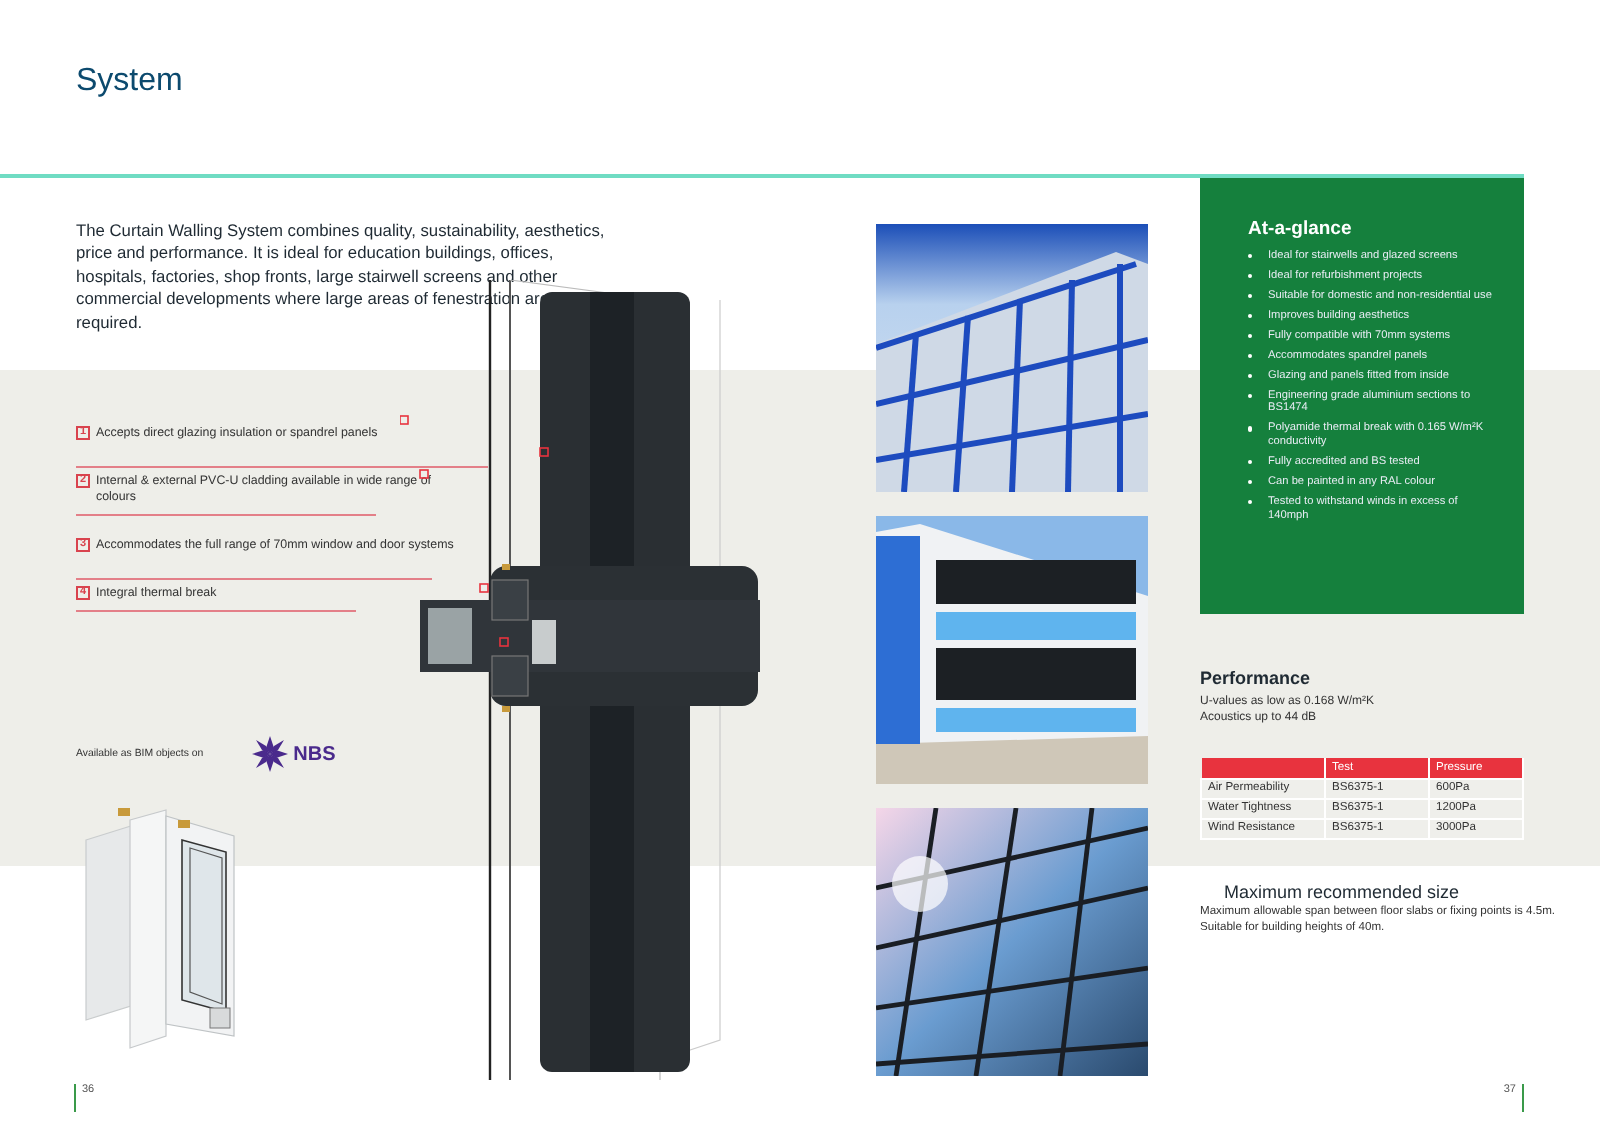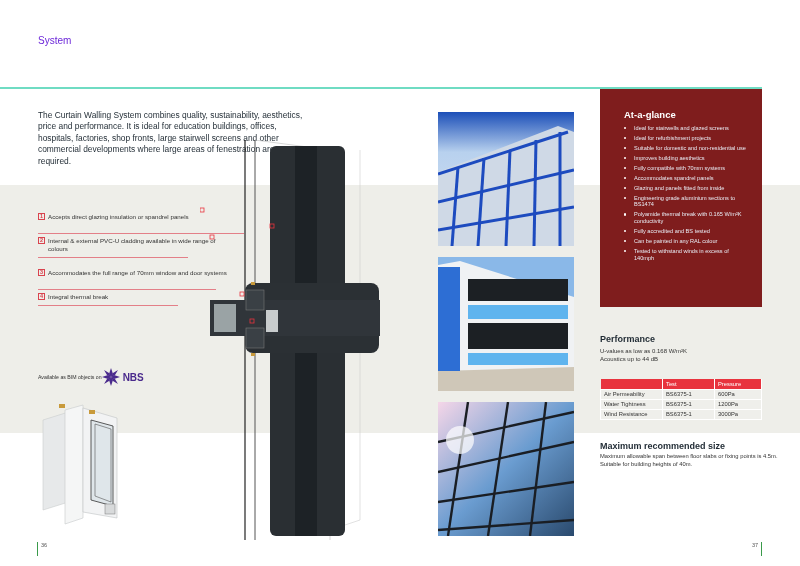--- a/index.html
+++ b/index.html
@@ -4,56 +4,56 @@
 <style>
   * { box-sizing: border-box; margin: 0; padding: 0; }
   html, body { width: 800px; height: 566px; overflow: hidden; background: #ffffff; }
   body { position: relative; font-family: "Liberation Sans", sans-serif; color: #1f2a33; }
 
   .band { position: absolute; left: 0; top: 185px; width: 800px; height: 248px; background: #eeeee9; }
   .teal-line { position: absolute; left: 0; top: 87px; width: 762px; height: 2px; background: #6fdcc3; }
 
   .title { position: absolute; left: 38px; top: 32px; }
   .title .t1 { font-size: 15px; font-weight: bold; color: #1f2a33; line-height: 17px; }
-  .title .t2 { font-size: 10px; color: #6d28d9; line-height: 17px; }
+  .title .t2 { font-size: 16px; color: #0c4a6e; line-height: 17px; }
 
   .intro { position: absolute; left: 38px; top: 110px; width: 270px; font-size: 8.4px; line-height: 11.4px; color: #1f2a33; }
 
   .features { position: absolute; left: 38px; top: 213px; width: 190px; }
   .feature { position: relative; margin-bottom: 8px; font-size: 6.2px; line-height: 8px; color: #333; padding-left: 10px; }
   .feature .num { position: absolute; left: 0; top: 0; width: 7px; height: 7px; border: 1px solid #d9434e; color: #d9434e; font-size: 5.5px; line-height: 5px; text-align: center; font-weight: bold; }
   .feature .line { position: absolute; left: 0; height: 1px; background: #e37f88; }
 
-  .nbs { position: absolute; left: 38px; top: 368px; display: flex; align-items: center; gap: 0; }
+  .nbs { position: absolute; left: 38px; top: 368px; display: flex; align-items: center; gap: 24px; }
   .nbs .lbl { font-size: 5.2px; color: #333; }
   .nbs .logo { display: flex; align-items: center; gap: 3px; }
   .nbs .logo-text { font-size: 10px; font-weight: bold; color: #4a2a8c; }
 
   .window-img { position: absolute; left: 35px; top: 400px; width: 110px; height: 130px; }
 
   .profile { position: absolute; left: 200px; top: 140px; width: 180px; height: 400px; }
 
   .photos { position: absolute; left: 438px; top: 112px; width: 136px; }
   .photo { width: 136px; height: 134px; margin-bottom: 7px; position: relative; overflow: hidden; }
 
-  .glance { position: absolute; left: 600px; top: 89px; width: 162px; height: 218px; background: #7f1d1d; padding: 20px 12px 0 24px; color: #fff; }
+  .glance { position: absolute; left: 600px; top: 89px; width: 162px; height: 218px; background: #15803d; padding: 20px 12px 0 24px; color: #fff; }
   .glance h3 { font-size: 9.5px; font-weight: bold; margin-bottom: 5px; }
   .glance ul { list-style: none; }
   .glance li { position: relative; padding-left: 10px; font-size: 5.6px; line-height: 6.6px; margin-bottom: 3.4px; color: #e8ecf4; }
   .glance li::before { content: ""; position: absolute; left: 0; top: 2px; width: 2.4px; height: 2.4px; background: #fff; border-radius: 50%; }
 
   .perf { position: absolute; left: 600px; top: 334px; width: 170px; }
   .perf h3 { font-size: 9px; font-weight: bold; margin-bottom: 4px; color: #1f2a33; }
   .perf .desc { font-size: 6px; line-height: 7.5px; color: #333; }
   .perf table { margin-top: 16px; width: 162px; border-collapse: collapse; font-size: 5.8px; }
   .perf th { background: #e8333e; color: #fff; font-weight: normal; text-align: left; height: 10px; padding: 0 3px; border-right: 1px solid #fff; }
   .perf td { height: 10px; padding: 0 3px; color: #333; border: 1px solid #fff; background: #efefeb; }
 
   .maxsize { position: absolute; left: 600px; top: 441px; width: 190px; }
-  .maxsize h3 { font-size: 9px; font-weight: bold; color: #1f2a33; margin-bottom: 2px; }
+  .maxsize h3 { font-size: 9px; font-weight: normal; color: #1f2a33; margin-bottom: 2px; margin-left: 12px; }
   .maxsize p { font-size: 5.8px; line-height: 7.6px; color: #333; }
 
   .page-num { position: absolute; top: 542px; font-size: 5.5px; color: #555; height: 14px; }
   .page-left { left: 37px; border-left: 1px solid #3a9a4a; padding-left: 3px; }
   .page-right { left: 739px; border-right: 1px solid #3a9a4a; padding-right: 3px; text-align: right; width: 23px; }
 </style>
 </head>
 <body>
 
 <div class="band"></div>

